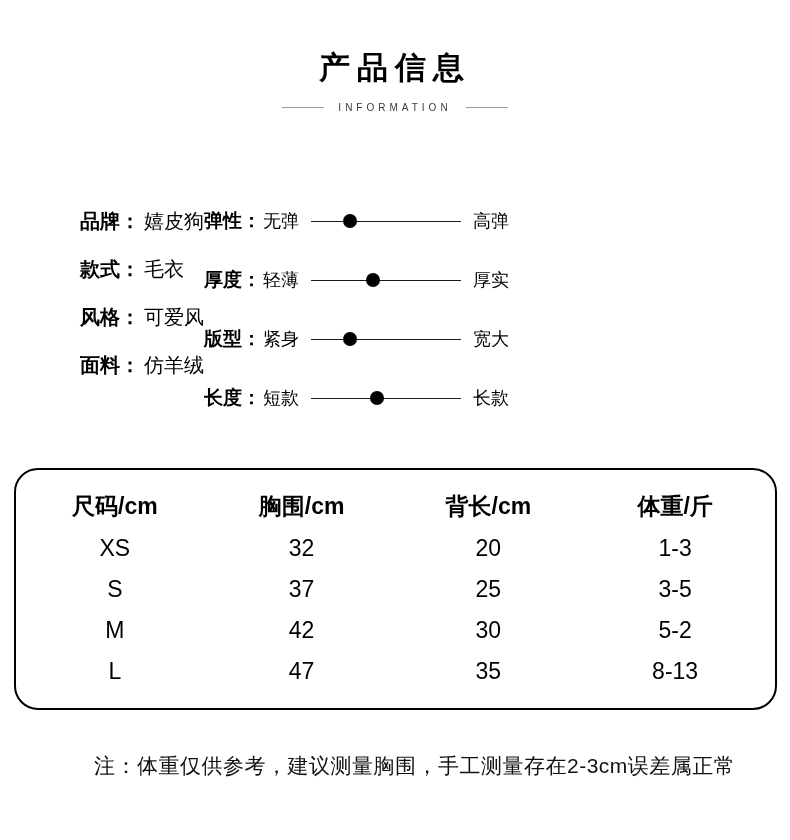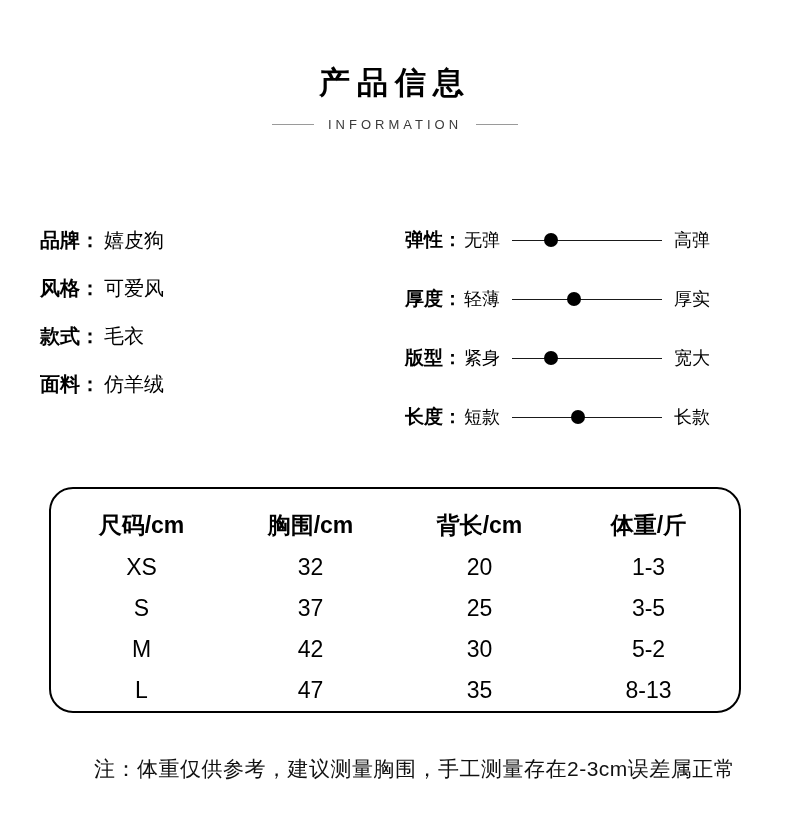--- a/index.html
+++ b/index.html
@@ -2,59 +2,59 @@
 <html><head>
 <meta charset="utf-8">
 <style>
   html,body{margin:0;padding:0;}
   body{
     width:790px;height:840px;background:#ffffff;color:#000;
     font-family:"Liberation Sans","DejaVu Sans",sans-serif;
     overflow:hidden;
   }
   
-  .header{text-align:center;padding-top:62px;}
+  .header{text-align:center;padding-top:38px;margin-top:9px;}
   .title{
     margin:0;font-size:31px;font-weight:700;letter-spacing:7px;
   }
   .subtitle-row{
     display:flex;align-items:center;justify-content:center;
     gap:14px;margin-top:13px;
   }
   .subtitle-line{width:42px;height:1px;background:#9a9a9a;}
   .subtitle{
-    font-size:13px;letter-spacing:4px;color:#3a3a3a;
+    font-size:10px;letter-spacing:4px;color:#3a3a3a;
   }
   
   .specs{
-    display:flex;justify-content:space-between;
-    margin-top:84px;padding:0 80px 0 40px;
+    display:flex;justify-content:flex-start;
+    margin-top:84px;padding:0 80px 0 40px;margin-left:40px;
   }
   .attrs{display:flex;flex-direction:column;}
   .attr-row{height:48px;display:flex;align-items:center;font-size:20px;}
   .attr-label{font-weight:700;}
   .attr-value{margin-left:4px;}
   .sliders{display:flex;flex-direction:column;gap:11px;}
   .slider-row{height:48px;display:flex;align-items:center;font-size:18px;}
   .slider-label{font-weight:700;font-size:19px;}
   .slider-min{margin-left:2px;}
   .slider-track{
     position:relative;width:150px;height:1px;background:#1a1a1a;
     margin:0 12px;flex:none;
   }
   .slider-dot{
     position:absolute;top:50%;left:30%;
     width:14px;height:14px;border-radius:50%;background:#000;
     transform:translate(-50%,-50%);
   }
   
   .size-box{
-    width:692px;margin:46px auto 0;box-sizing:border-box;
+    width:763px;margin:46px auto 0;box-sizing:border-box;
     border:2px solid #000;border-radius:24px;
-    padding:14px 6px 0;
+    padding:14px 6px 16px;
   }
   .size-table{
     width:100%;border-collapse:collapse;table-layout:fixed;
   }
   .size-table th{
     font-size:23px;font-weight:700;height:44px;text-align:center;
     padding:0;
   }
   .size-table td{
     font-size:23px;font-weight:400;height:41px;text-align:center;
@@ -81,26 +81,26 @@
   </header>
 
   <section class="specs">
 
     <div class="attrs">
       <div class="attr-row">
         <span class="attr-label">品牌：</span>
         <span class="attr-value">嬉皮狗</span>
       </div>
       <div class="attr-row">
+        <span class="attr-label">款式：</span>
+        <span class="attr-value">毛衣</span>
+      </div>
+      <div class="attr-row">
         <span class="attr-label">风格：</span>
         <span class="attr-value">可爱风</span>
-      </div>
-      <div class="attr-row">
-        <span class="attr-label">款式：</span>
-        <span class="attr-value">毛衣</span>
       </div>
       <div class="attr-row">
         <span class="attr-label">面料：</span>
         <span class="attr-value">仿羊绒</span>
       </div>
     </div>
 
     <div class="sliders">
       <div class="slider-row">
         <span class="slider-label">弹性：</span>

